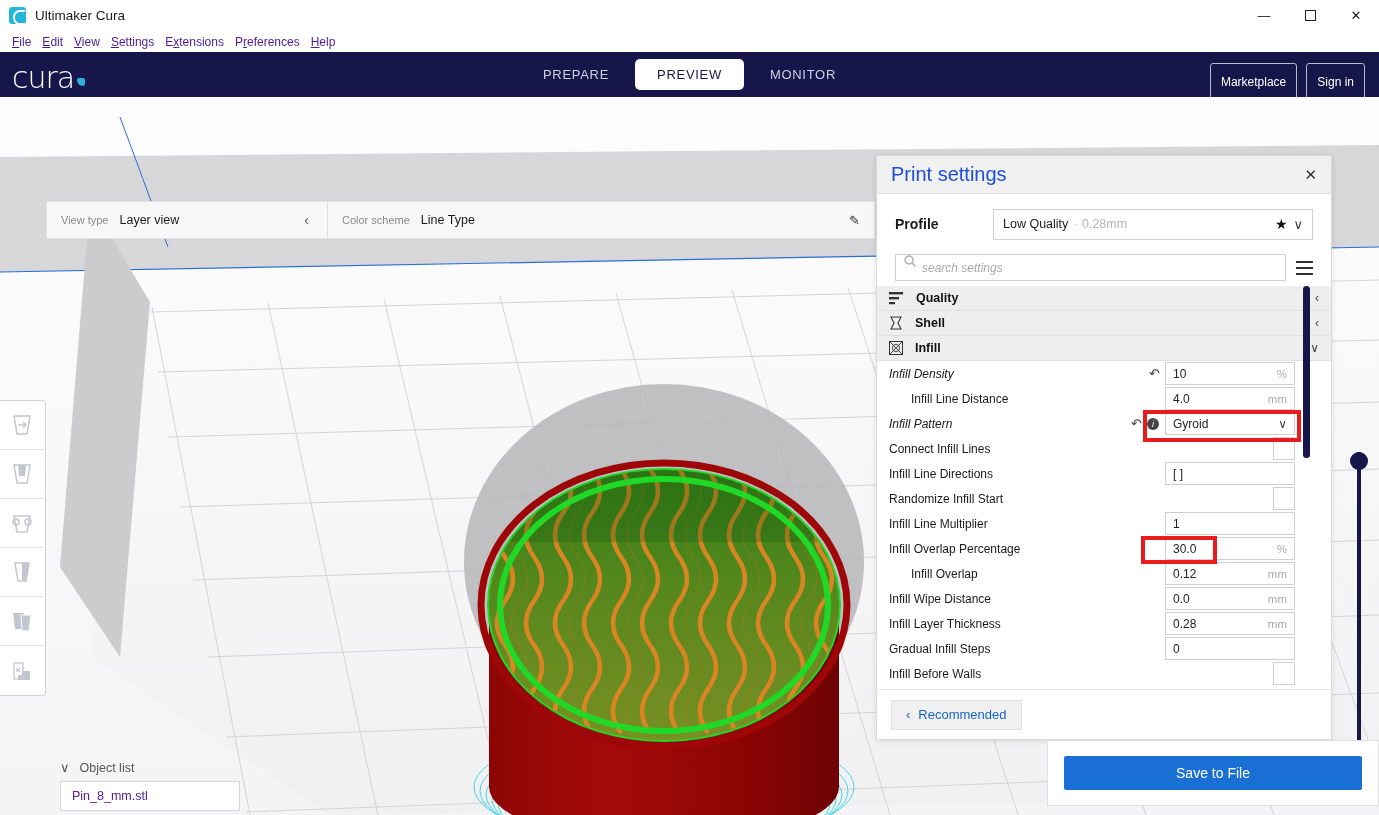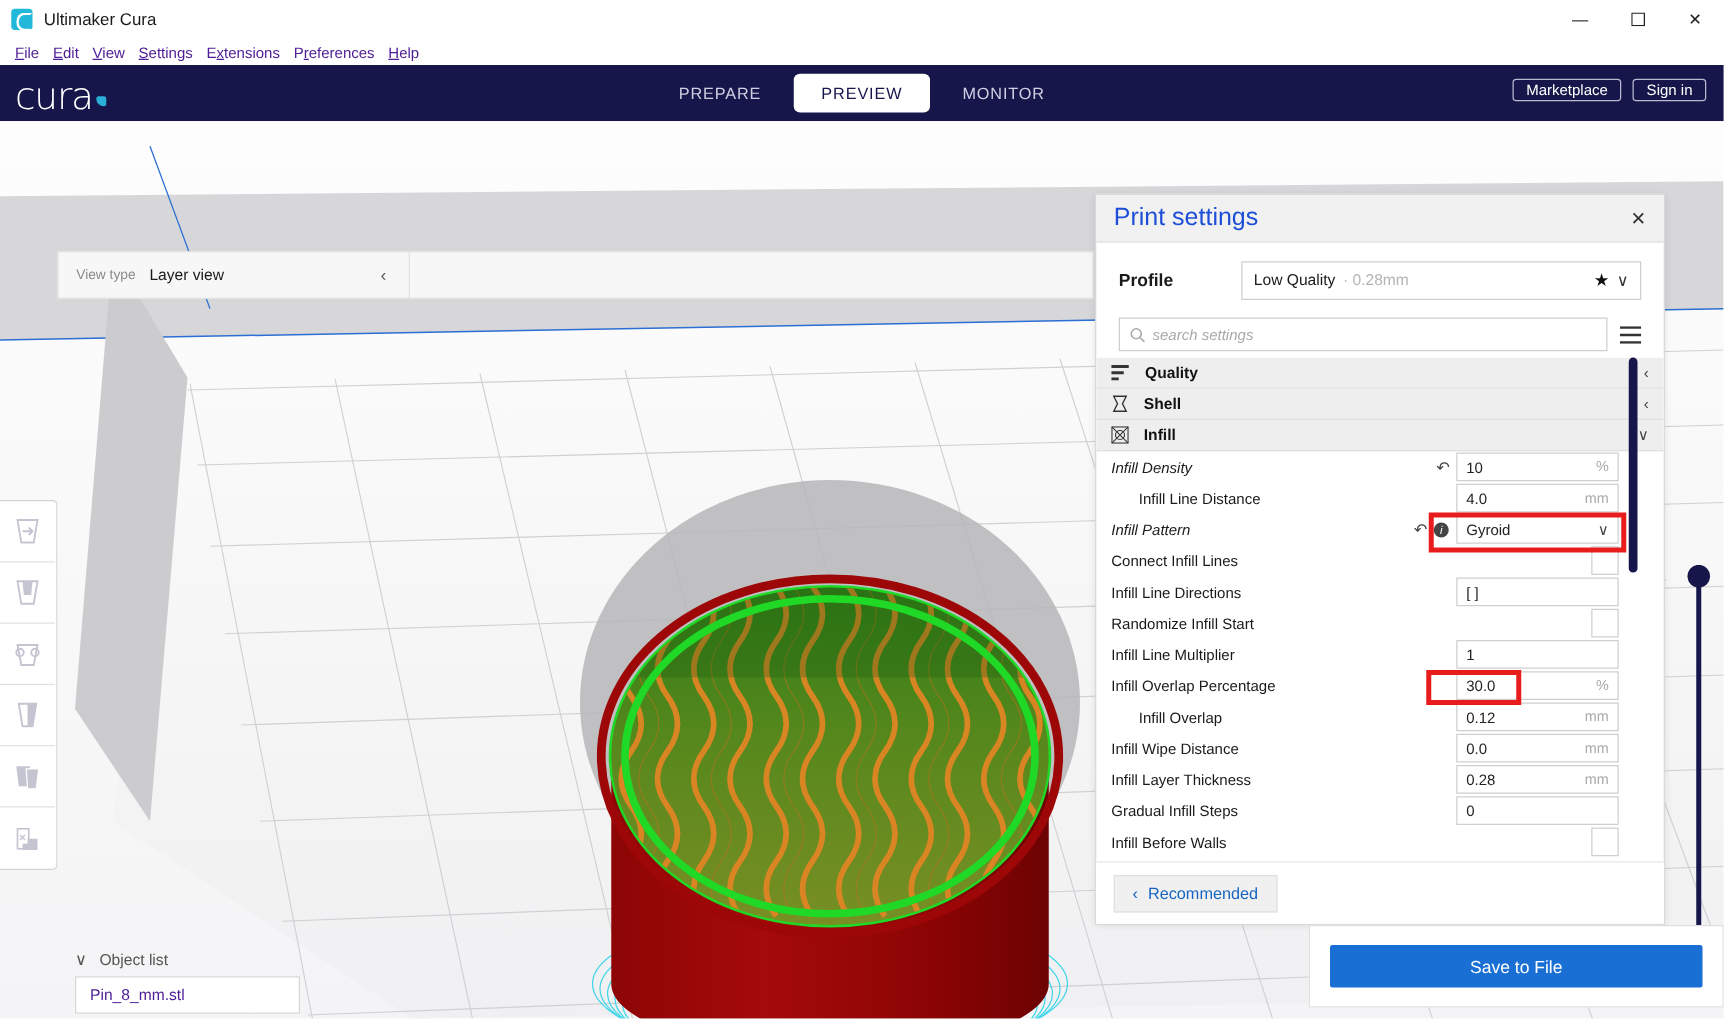--- a/index.html
+++ b/index.html
@@ -67,21 +67,21 @@
   .stage {
     font-size: 13px; letter-spacing: 0.7px; color: #cfcfe4;
     padding: 8px 22px; border-radius: 5px;
   }
   .stage.active { background: #ffffff; color: #16164a; }
   .hdr-right {
     position: absolute; right: 14px; top: 11px; display: flex; gap: 9px;
   }
   .hdr-btn {
     border: 1px solid #b9b9d0; color: #ffffff; background: transparent;
-    font-size: 12px; padding: 1px 10px; border-radius: 3px;
+    font-size: 12px; padding: 11px 10px; border-radius: 3px;
     font-family: "Liberation Sans", sans-serif;
   }
 
   
   .viewport {
     position: absolute; left: 0; top: 97px; width: 1379px; height: 718px;
     background: #ffffff; overflow: hidden;
   }
   .vp-bg {
     position: absolute; left: 0; top: 0; width: 100%; height: 100%;
@@ -148,21 +148,21 @@
   }
   .profile-name { font-size: 12.5px; color: #1a1a1a; }
   .profile-sub { font-size: 12.5px; color: #b4b4b4; margin-left: 6px; }
   .profile-icons { margin-left: auto; display: flex; gap: 6px; align-items: center; }
 
   .search-row {
     display: flex; align-items: center; padding: 0 18px 10px 18px; gap: 10px;
   }
   .search-box {
     flex: 1; height: 27px; border: 1px solid #cfcfcf; background: #fff;
-    display: flex; align-items: center; padding: 0 8px; gap: 6px;
+    display: flex; padding: 0 8px; gap: 6px;
   }
   .search-input {
     border: none; outline: none; flex: 1; font-size: 12px;
     font-style: italic; color: #555; background: transparent;
     font-family: "Liberation Sans", sans-serif;
   }
   .search-input::placeholder { color: #a9a9a9; font-style: italic; }
 
   .settings-scroll {
     position: absolute; left: 0; top: 130px; width: 454px; height: 405px;
@@ -455,20 +455,25 @@
       </div>
     </div>
 
     <div class="viewbar">
       <div class="viewbar-seg" style="width:280px;">
         <span class="vb-label">View type</span>
         <span class="vb-value">Layer view</span>
         <span class="vb-chevron">‹</span>
       </div>
       <div class="vb-sep"></div>
+      <div class="viewbar-seg" style="flex:1;">
+        <span class="vb-label">Color scheme</span>
+        <span class="vb-value">Line Type</span>
+        <span class="vb-pencil">✎</span>
+      </div>
     </div>
 
     <div class="summarybar">
       <div class="sb-item">
         <svg width="17" height="14" viewBox="0 0 17 14">
             <rect x="0" y="1" width="16" height="2.6" fill="#16164a"></rect>
             <rect x="0" y="6" width="11" height="2.6" fill="#16164a"></rect>
             <rect x="0" y="11" width="7" height="2.2" fill="#16164a"></rect>
           </svg>
         <span class="sb-text">Low Quality 0.28mm</span>

